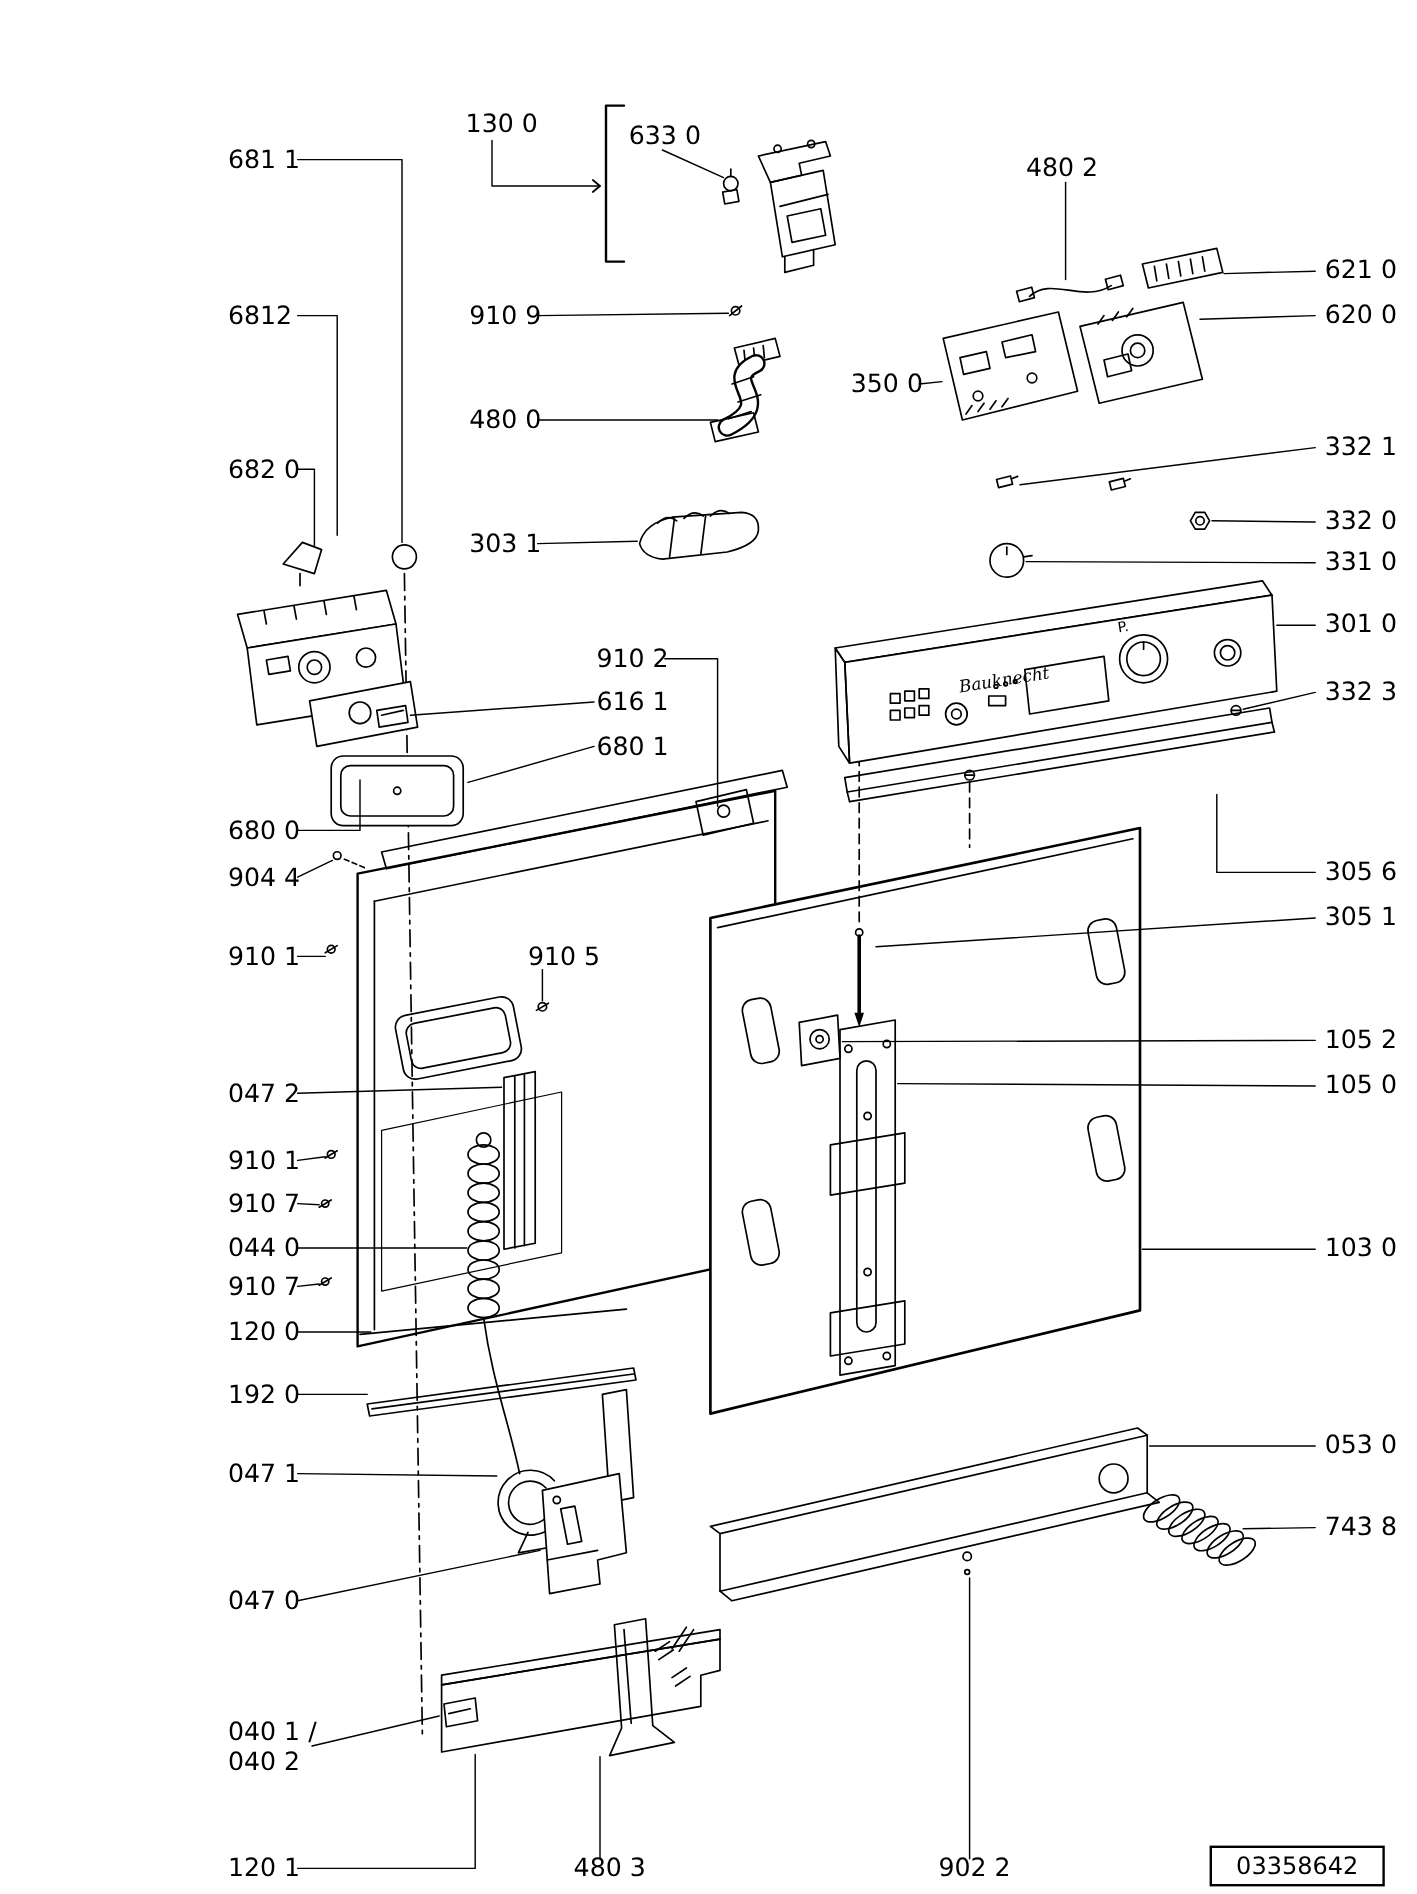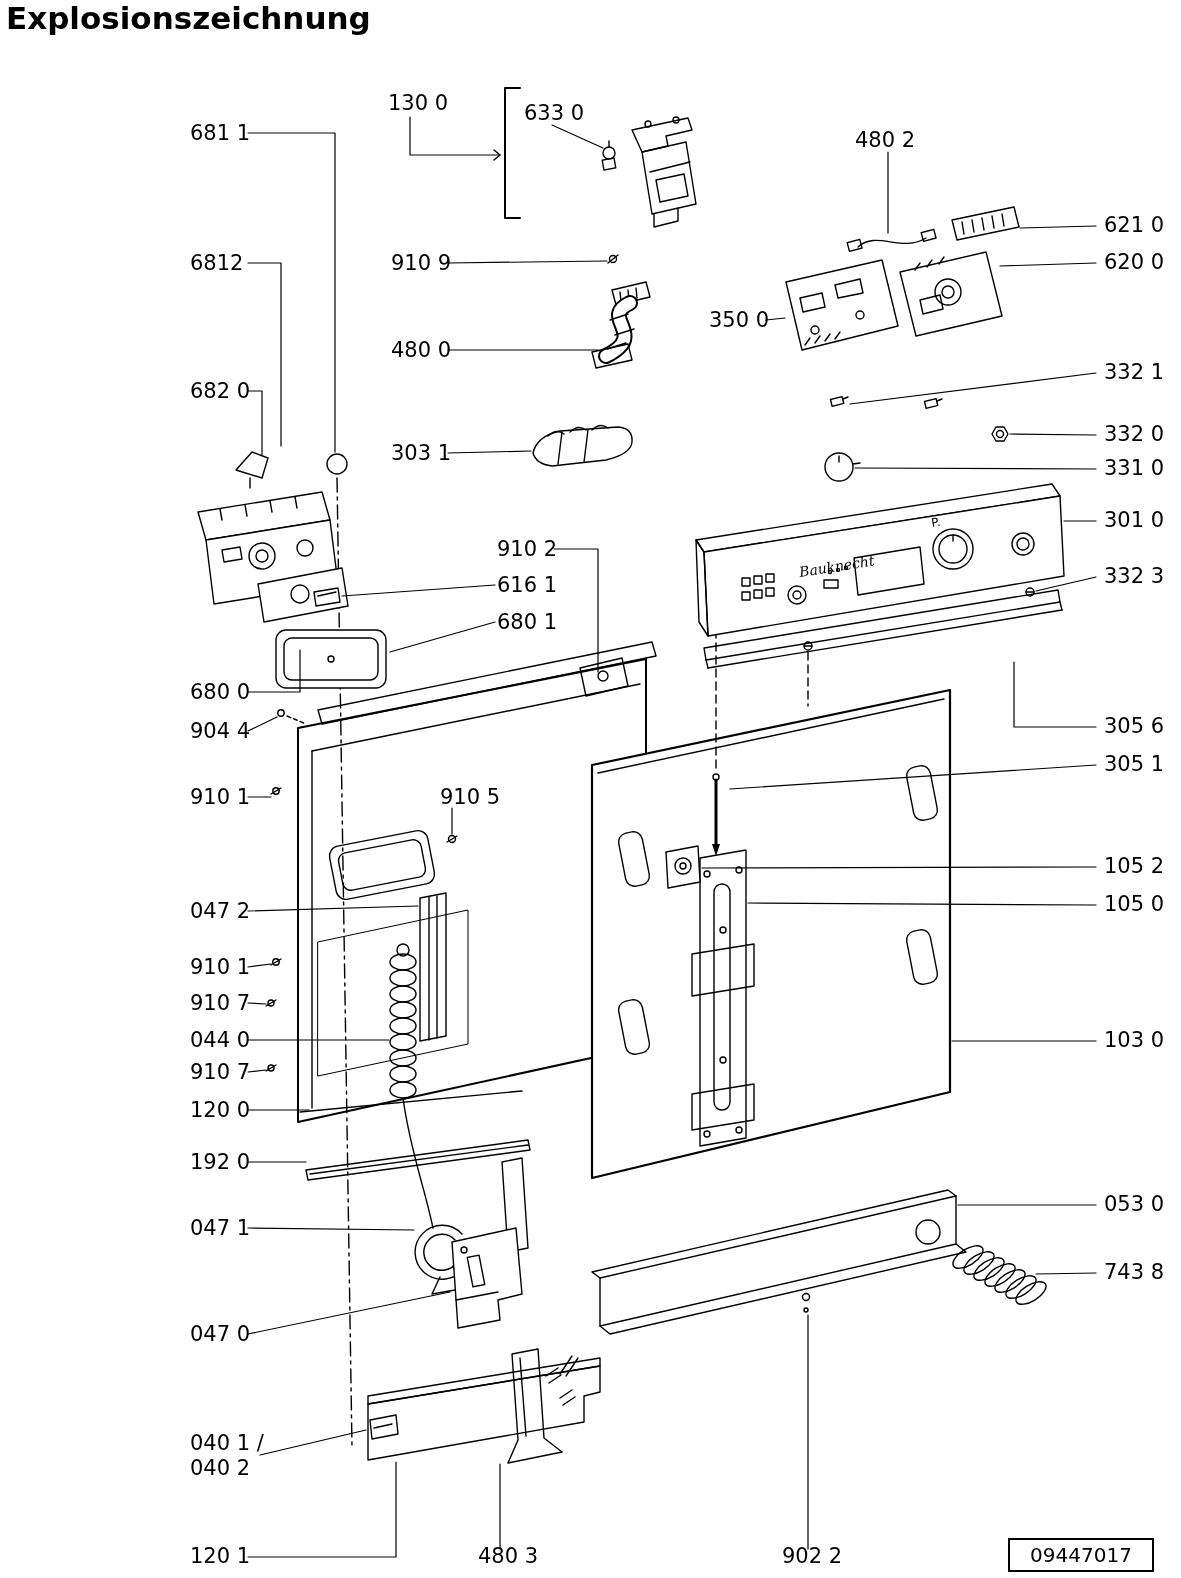--- a/index.html
+++ b/index.html
@@ -10,21 +10,20 @@
   svg.art{position:absolute;left:0;top:0;width:1181px;height:1578px;}
   #labels text{font-size:21px;fill:#000;stroke:none;font-family:"DejaVu Sans",sans-serif;}
   .panel-text{fill:#000;stroke:none;}
   .docnum{position:absolute;left:1008px;top:1538px;width:142px;height:30px;border:2px solid #000;
           display:flex;align-items:center;justify-content:center;font-size:20px;background:#fff;}
 </style>
 </head>
 <body>
 
 <div class="page">
-  <h1 class="title">Explosionszeichnung</h1>
 
   <svg class="art" viewBox="0 0 1181 1578" xmlns="http://www.w3.org/2000/svg">
     <g stroke="#000" fill="none" stroke-width="1.4" stroke-linejoin="round" stroke-linecap="round">
 
       <g>
         <polygon points="298,728 646,659 646,1046 298,1122" fill="#fff" stroke-width="2"></polygon>
         <line x1="312" y1="751" x2="640" y2="684"></line>
         <line x1="312" y1="751" x2="312" y2="1108"></line>
         <line x1="300" y1="1112" x2="522" y2="1091"></line>
         <rect x="332" y="838" width="100" height="54" rx="10" transform="rotate(-11 382 865)"></rect>
@@ -400,15 +399,15 @@
           <text x="190" y="1450" text-anchor="start">040 1 /</text>
           <text x="190" y="1475" text-anchor="start">040 2</text>
           <text x="190" y="1563" text-anchor="start">120 1</text>
           <text x="478" y="1563" text-anchor="start">480 3</text>
           <text x="782" y="1563" text-anchor="start">902 2</text>
         </g>
     </g>
   </svg>
 
   <div class="docnum">
-    <span>09447017</span>
+    <span>03358642</span>
   </div>
 </div>
 
 </body></html>

